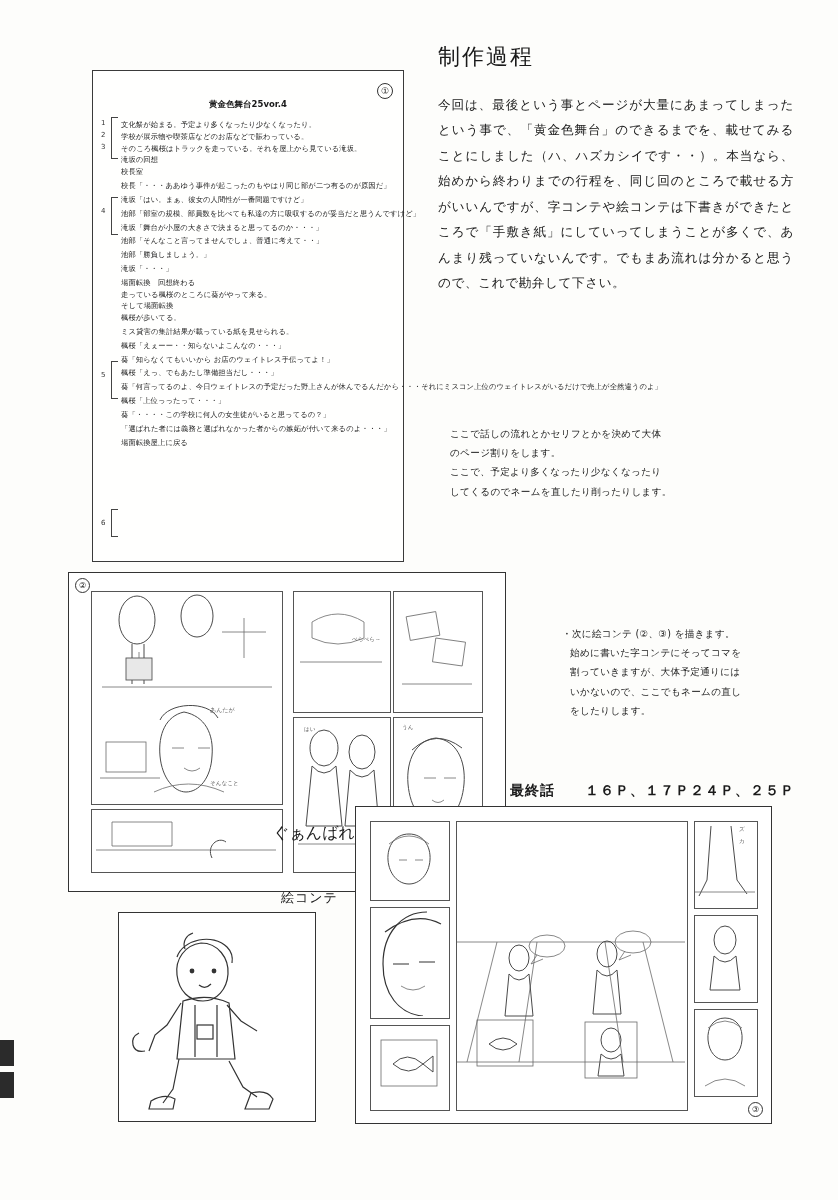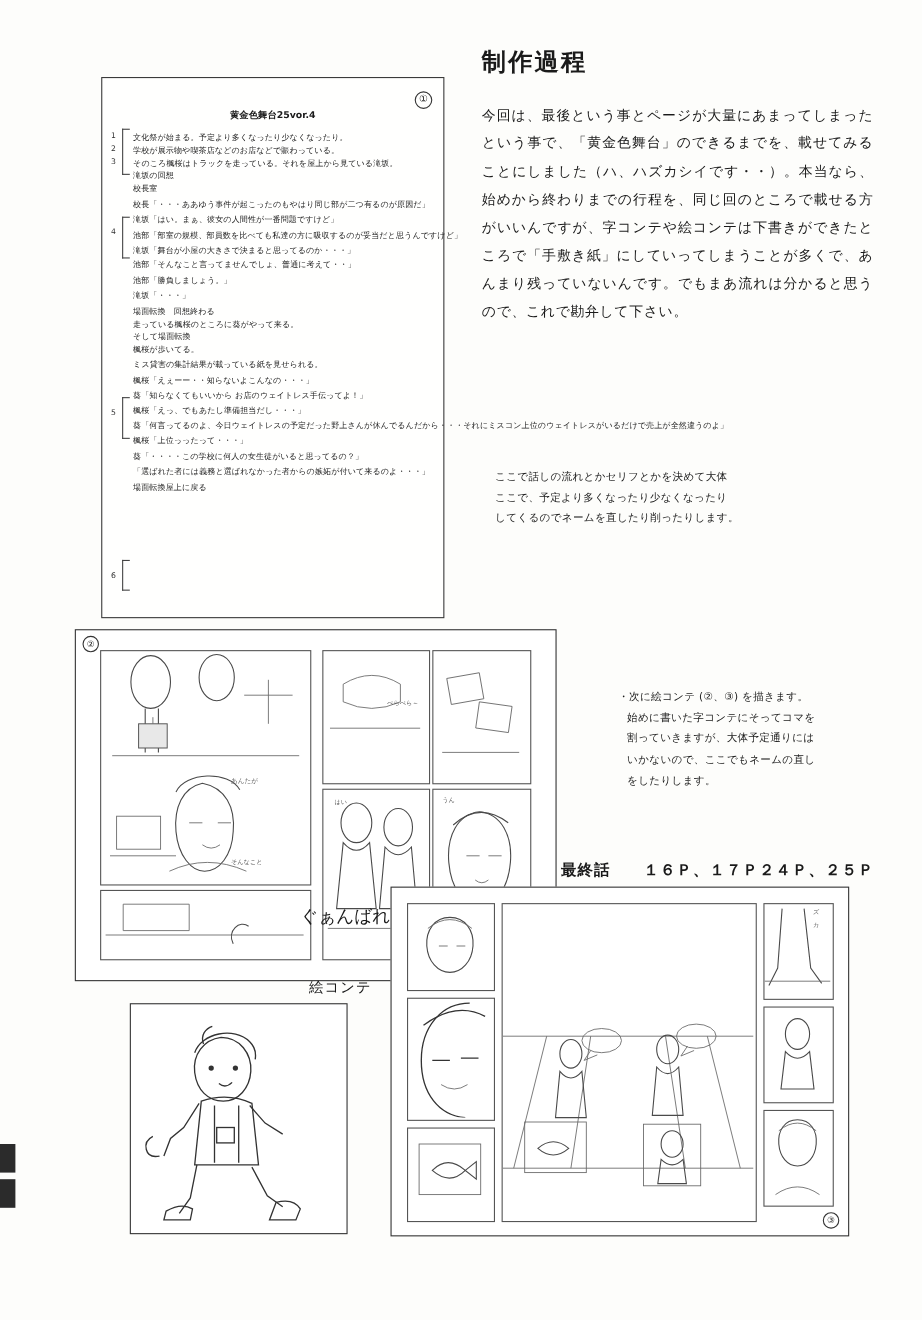--- a/index.html
+++ b/index.html
@@ -91,21 +91,21 @@
     border-top: 1px solid #444;
     border-bottom: 1px solid #444;
   }
 
   
   #article-title {
     position: absolute;
     left: 438px;
     top: 42px;
     font-size: 22px;
-    font-weight: 700;
+    font-weight: 400;
     letter-spacing: 2px;
   }
   #article-body {
     position: absolute;
     left: 438px;
     top: 92px;
     width: 356px;
     font-size: 12.6px;
     line-height: 2.02;
     letter-spacing: 0.6px;
@@ -275,20 +275,21 @@
       <div class="sline gap">「選ばれた者には義務と選ばれなかった者からの嫉妬が付いて来るのよ・・・」</div>
       <div class="sline gap">場面転換屋上に戻る</div>
     </div>
   </div>
 
   <div id="article-title" class="jp">制作過程</div>
   <div id="article-body" class="jp">今回は、最後という事とページが大量にあまってしまったという事で、「黄金色舞台」のできるまでを、載せてみることにしました（ハ、ハズカシイです・・）。本当なら、始めから終わりまでの行程を、同じ回のところで載せる方がいいんですが、字コンテや絵コンテは下書きができたところで「手敷き紙」にしていってしまうことが多くで、あんまり残っていないんです。でもまあ流れは分かると思うので、これで勘弁して下さい。</div>
 
   <div id="note1" class="jp">
     <div>ここで話しの流れとかセリフとかを決めて大体</div>
+    <div>のページ割りをします。</div>
     <div>ここで、予定より多くなったり少なくなったり</div>
     <div>してくるのでネームを直したり削ったりします。</div>
   </div>
 
   <div id="note2" class="jp">
     <div class="n-first">・次に絵コンテ (②、③) を描きます。</div>
     <div>始めに書いた字コンテにそってコマを</div>
     <div>割っていきますが、大体予定通りには</div>
     <div>いかないので、ここでもネームの直し</div>
     <div>をしたりします。</div>

